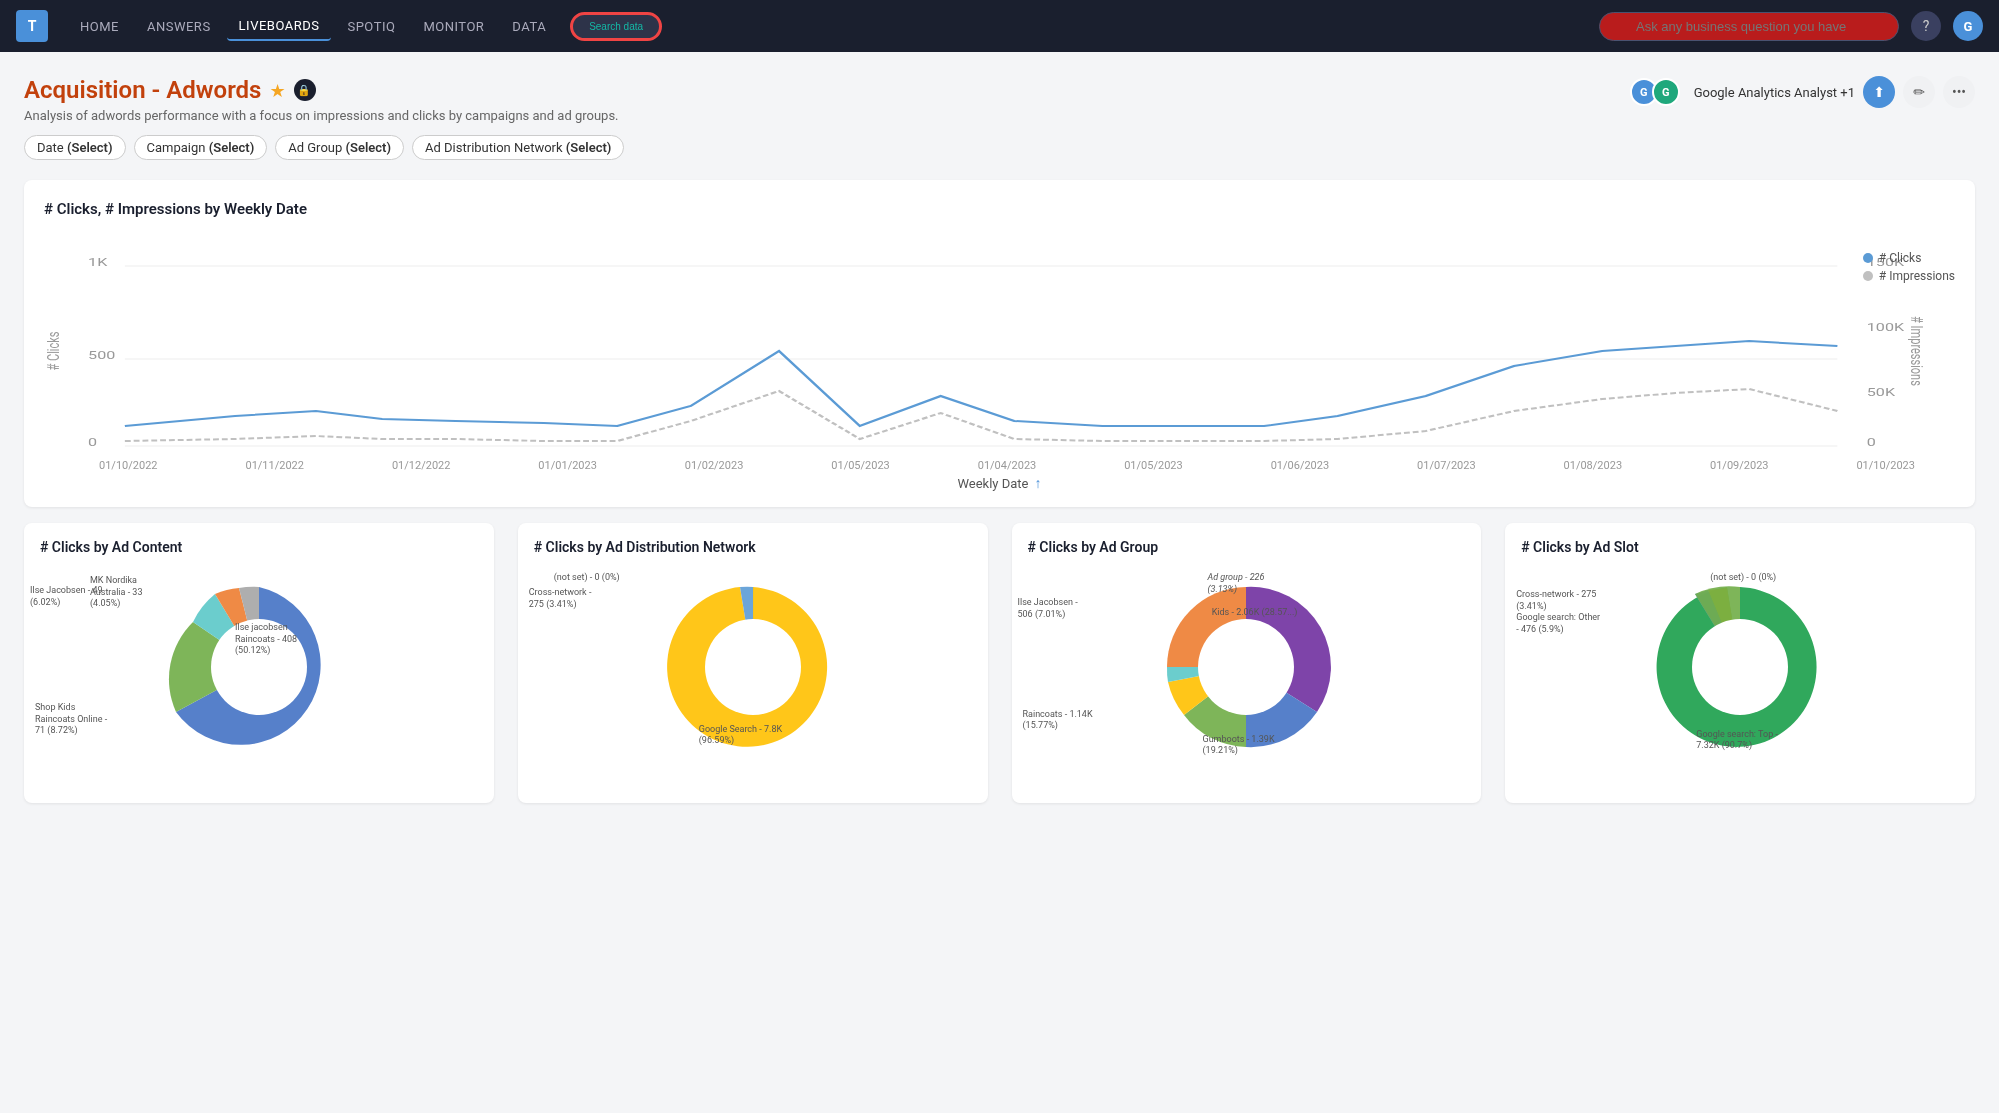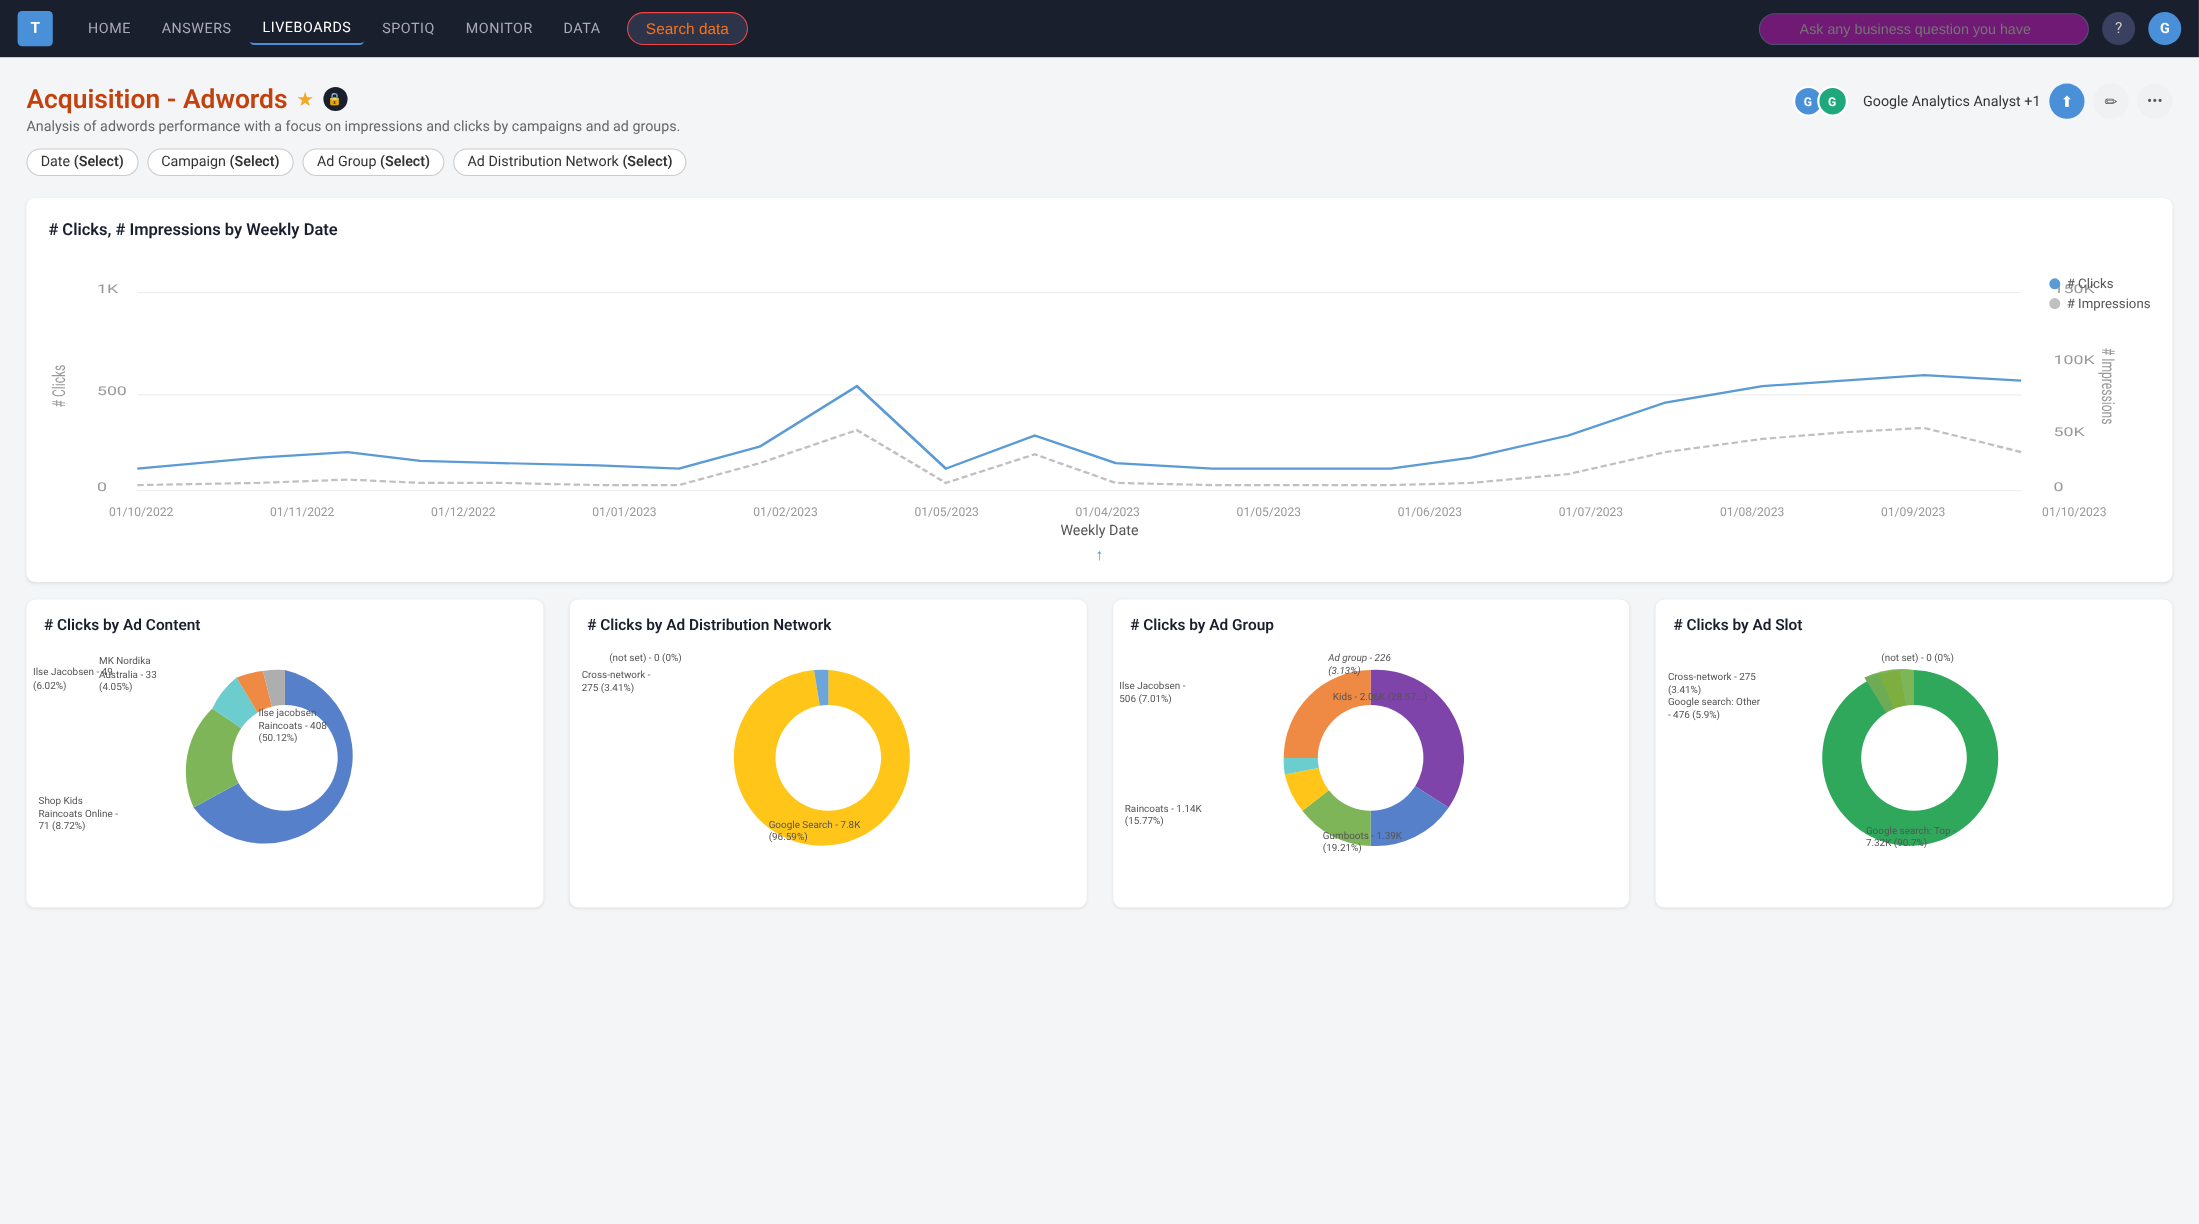--- a/index.html
+++ b/index.html
@@ -25,27 +25,27 @@
     .nav-links { display: flex; align-items: center; gap: 4px; flex: 1; }
     .nav-link {
       color: #aab; font-size: 13px; padding: 6px 12px; cursor: pointer;
       text-transform: uppercase; letter-spacing: 0.5px; border-radius: 4px;
     }
     .nav-link.active {
       color: white;
       border-bottom: 2px solid #4a90d9;
     }
     .nav-search-btn {
-      background: #2d3349; border: 1px solid #ef4444; color: #f97316;
-      padding: 6px 16px; border-radius: 20px; cursor: pointer; font-size: 14px;
+      background: #2d3349; border: 3px solid #ef4444; color: #14b8a6;
+      padding: 6px 16px; border-radius: 20px; cursor: pointer; font-size: 10px;
       margin-left: 8px;
     }
     .nav-right { display: flex; align-items: center; gap: 12px; margin-left: auto; }
     .nav-ask-bar {
-      background: #701a75; border: 1px solid #4a5270; color: #ccc;
+      background: #b91c1c; border: 1px solid #4a5270; color: #ccc;
       padding: 6px 16px 6px 36px; border-radius: 20px; font-size: 13px;
       width: 300px; position: relative;
     }
     .nav-ask-wrapper { position: relative; }
     .nav-ask-wrapper .search-icon-nav {
       position: absolute; left: 10px; top: 50%; transform: translateY(-50%);
       color: #888; font-size: 14px;
     }
     .nav-icon-btn {
       width: 30px; height: 30px; border-radius: 50%;
@@ -104,21 +104,21 @@
     }
     .chart-title { font-size: 15px; font-weight: 600; margin-bottom: 33px; color: #1a1f2e; }
 
     
     .line-chart-container { position: relative; height: 220px; }
     .line-chart-svg { width: 100%; height: 200px; }
     .chart-x-labels { display: flex; justify-content: space-between; font-size: 11px; color: #999; margin-top: 4px; padding: 0 40px 0 55px; }
     .chart-legend { position: absolute; top: 0; right: 0; display: flex; flex-direction: column; gap: 4px; }
     .legend-item { display: flex; align-items: center; gap: 6px; font-size: 12px; color: #555; }
     .legend-dot { width: 10px; height: 10px; border-radius: 50%; }
-    .weekly-date-label { display: flex; align-items: center; justify-content: center; gap: 6px; font-size: 13px; color: #555; margin-top: 4px; flex-direction: column; }
+    .weekly-date-label { display: flex; align-items: center; justify-content: center; gap: 6px; font-size: 13px; color: #555; margin-top: 4px; }
 
     
     .donut-grid { display: grid; grid-template-columns: repeat(4, 1fr); gap: 24px; }
     .donut-card {
       background: white; border-radius: 8px; padding: 16px;
       box-shadow: 0 1px 3px rgba(0,0,0,0.08); min-height: 280px;
     }
     .donut-card-title { font-size: 14px; font-weight: 600; margin-bottom: 12px; color: #1a1f2e; }
 
     

